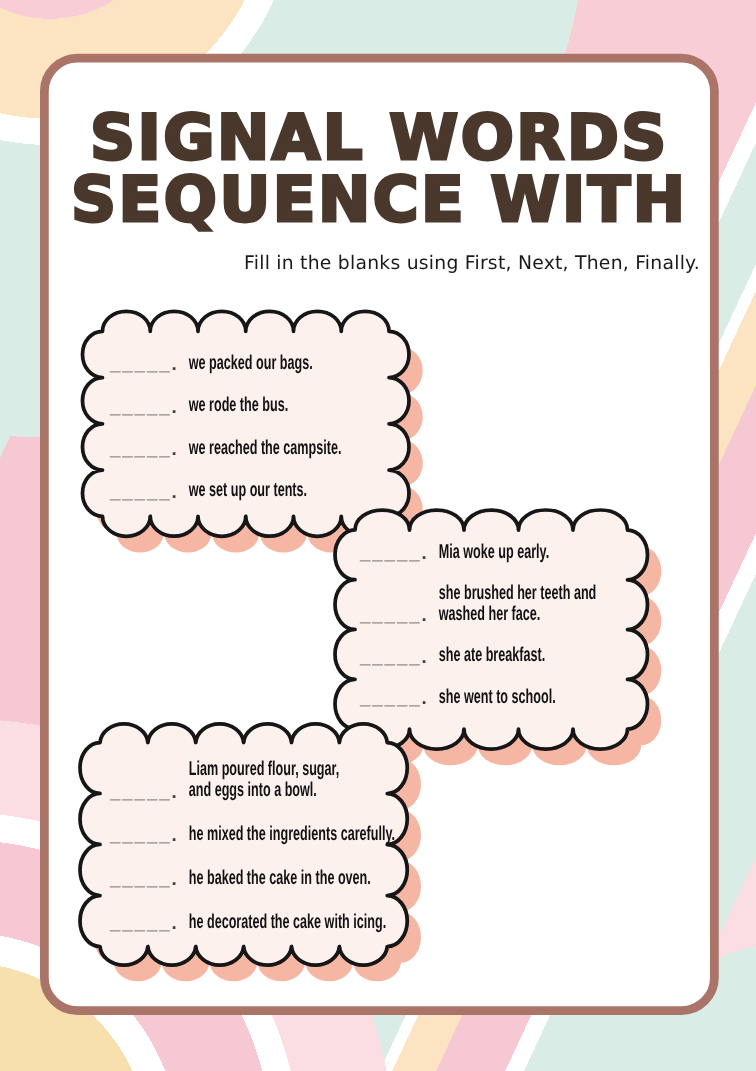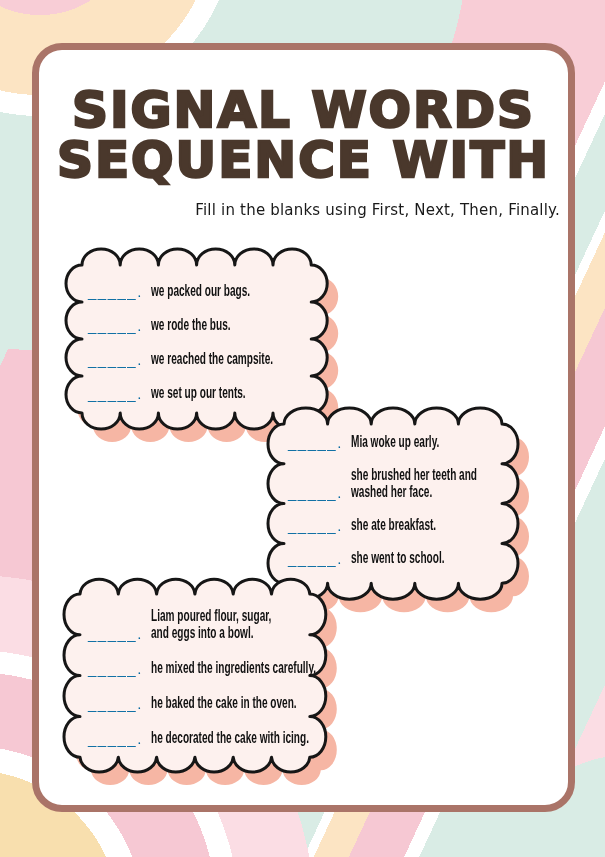--- a/index.html
+++ b/index.html
@@ -58,22 +58,22 @@
     font-family:"DejaVu Sans", sans-serif; font-weight:500;
     font-size:15px; letter-spacing:0.2px; color:#1a1a1a;
   }
 
   .cloud-box { position:absolute; }
   .cloud-svg { position:absolute; pointer-events:none; }
   .rows { position:relative; z-index:2; box-sizing:border-box; }
 
   .row { display:flex; align-items:flex-end; }
   .blank {
-    font-family:"Liberation Sans", sans-serif; font-weight:400; font-size:15px;
-    letter-spacing:1.5px; white-space:pre; color:#0369a1; flex:0 0 auto;
+    font-family:"Liberation Sans", sans-serif; font-weight:700; font-size:15px;
+    letter-spacing:1.5px; white-space:pre; color:#404040; flex:0 0 auto;
   }
   .sentence {
     font-family:"Liberation Sans", sans-serif; font-weight:700; font-size:16px;
     line-height:1.06; color:#111; white-space:nowrap;
     transform:scaleX(0.63); transform-origin:0 100%; margin-left:8px;
   }
   .sentence .line { display:block; white-space:nowrap; }
 
   .b1 .rows { padding:34px 2px 0 22px; } .b1 .row { margin-bottom:17px; }
   .b2 .rows { padding:26px 2px 0 20px; } .b2 .row { margin-bottom:16px; }

